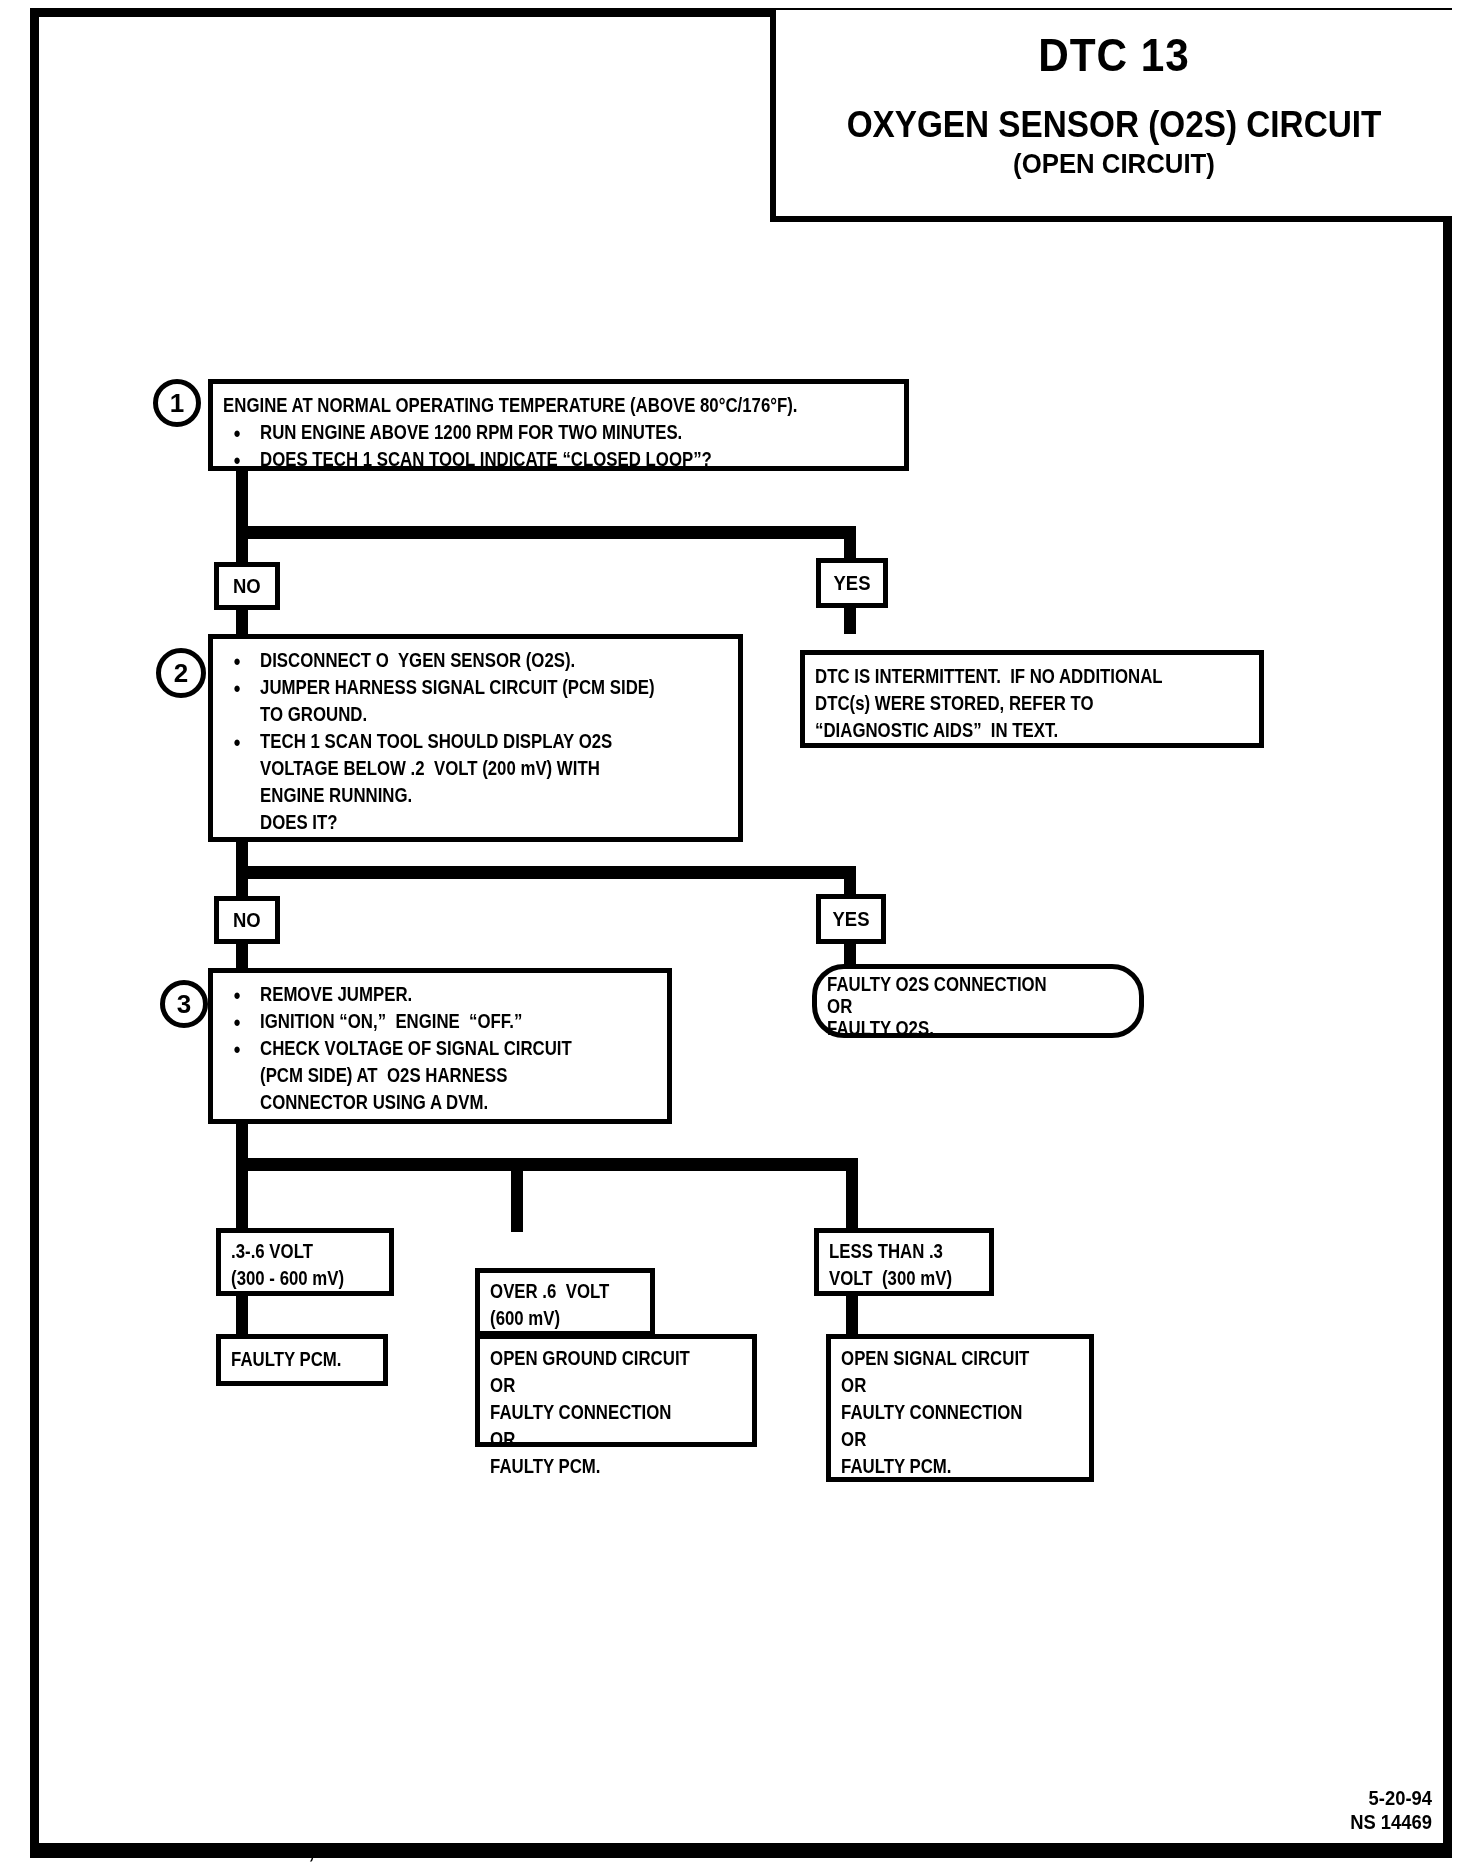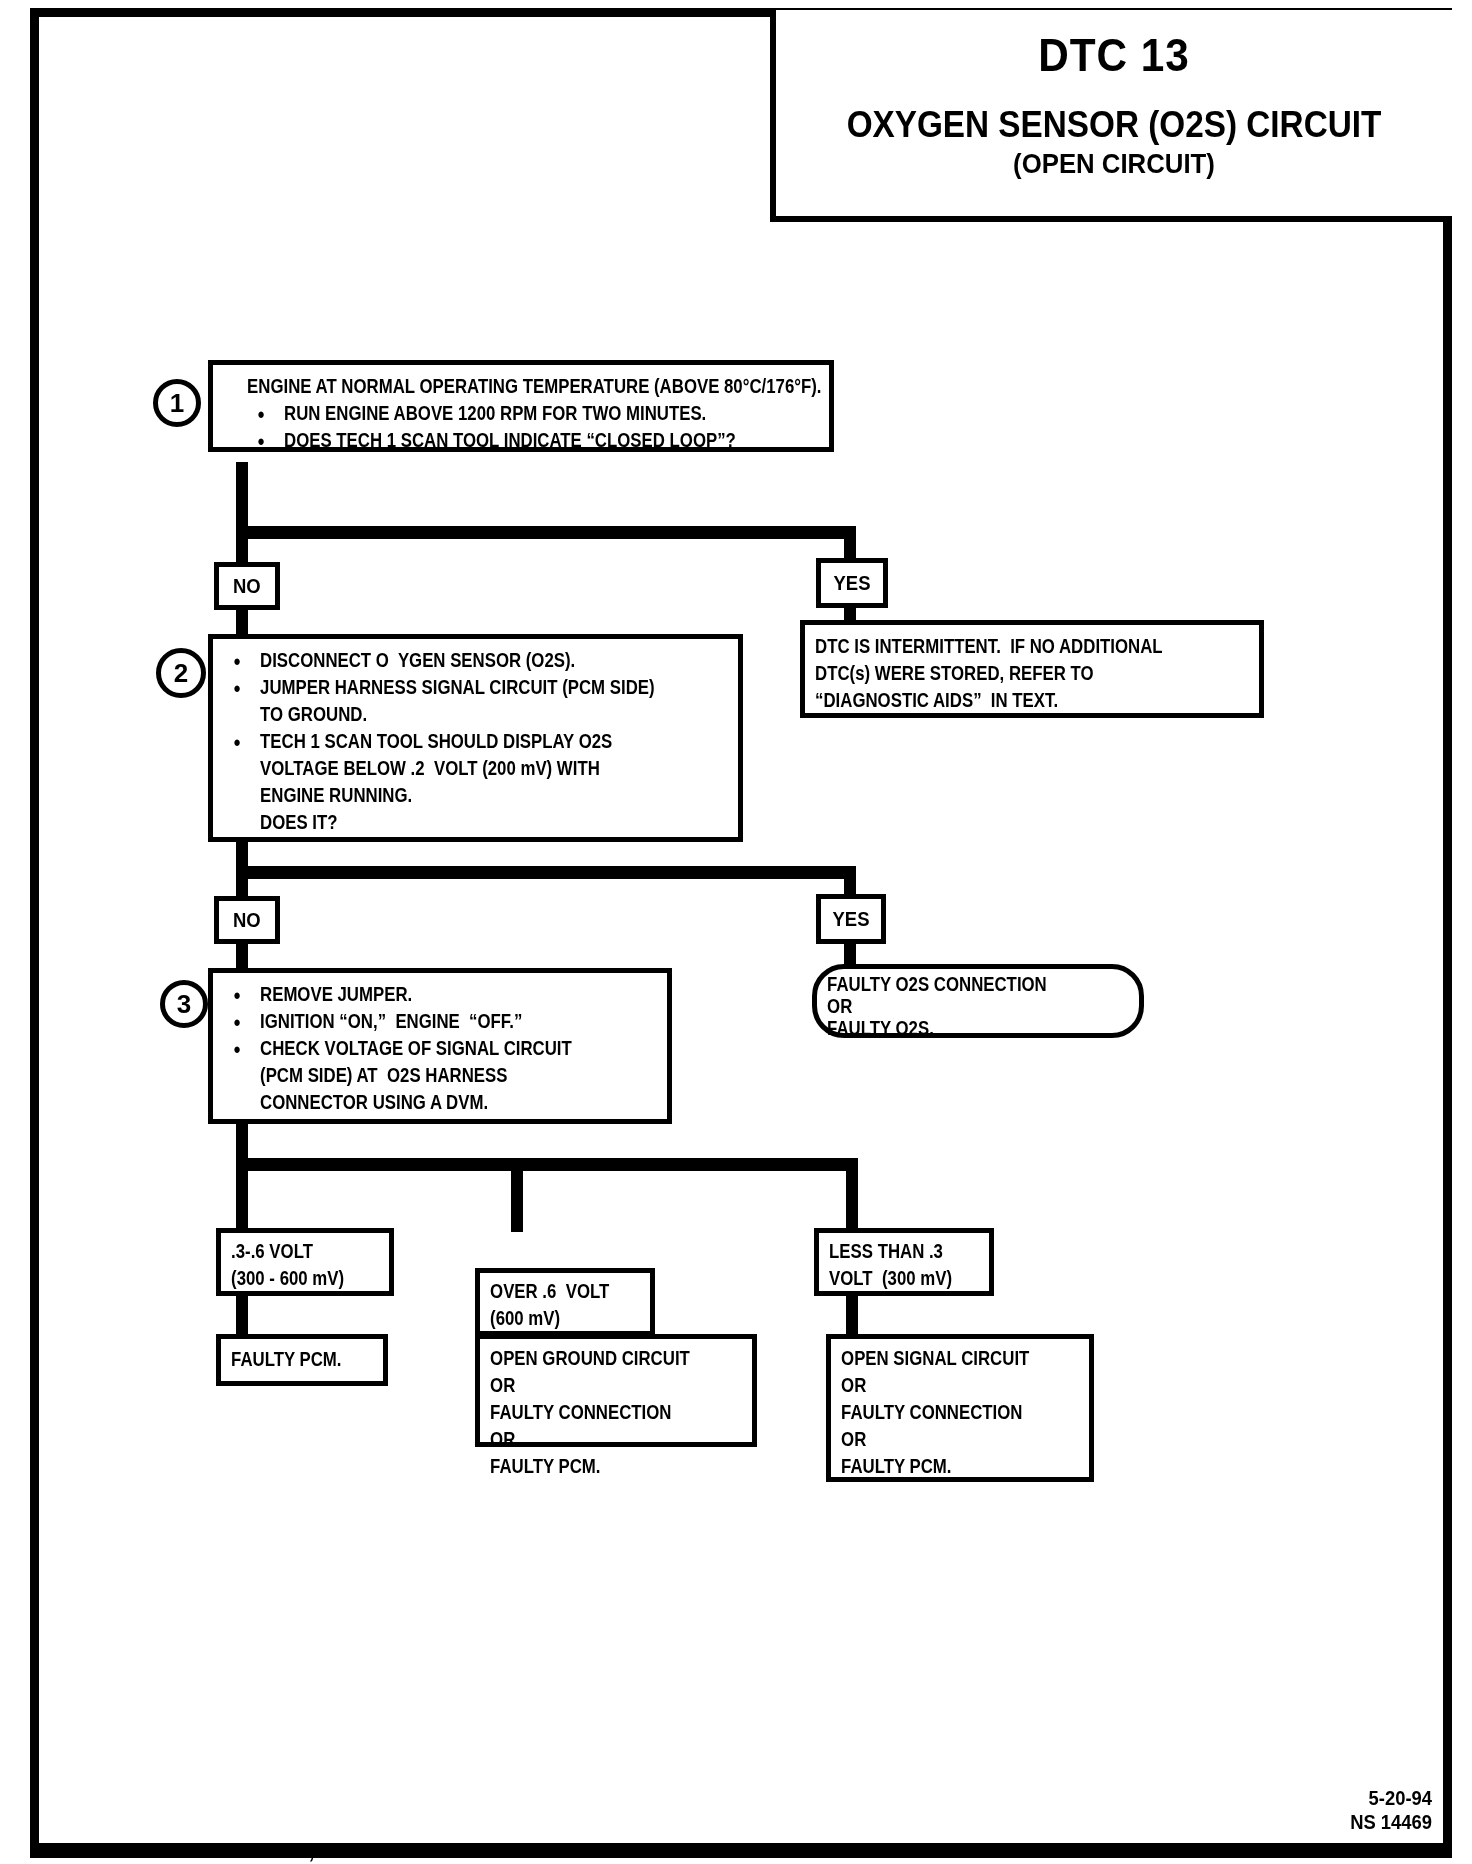--- a/index.html
+++ b/index.html
@@ -55,21 +55,21 @@
 <div class="abs v" style="left:236px;top:1158px;height:74px;"></div>
 <div class="abs v" style="left:511px;top:1158px;height:74px;"></div>
 <div class="abs v" style="left:846px;top:1158px;height:74px;"></div>
 <div class="abs v" style="left:236px;top:1292px;height:42px;"></div>
 <div class="abs v" style="left:511px;top:1292px;height:42px;"></div>
 <div class="abs v" style="left:846px;top:1292px;height:42px;"></div>
 
 <div class="abs circle" style="left:153px;top:379px;width:48px;height:48px;">
   <span>1</span>
 </div>
-<div class="abs node" style="left:208px;top:360px;width:626px;height:92px;padding-left:24px;">
+<div class="abs node" style="left:208px;top:379px;width:701px;height:92px;">
   <div class="txt">
     <div class="ln">ENGINE AT NORMAL OPERATING TEMPERATURE (ABOVE 80°C/176°F).</div>
     <div class="ln bul">RUN ENGINE ABOVE 1200 RPM FOR TWO MINUTES.</div>
     <div class="ln bul">DOES TECH 1 SCAN TOOL INDICATE “CLOSED LOOP”?</div>
   </div>
 </div>
 
 <div class="abs label-box" style="left:214px;top:562px;width:66px;height:48px;">
   <span>NO</span>
 </div>
@@ -85,21 +85,21 @@
     <div class="ln bul">DISCONNECT O  YGEN SENSOR (O2S).</div>
     <div class="ln bul">JUMPER HARNESS SIGNAL CIRCUIT (PCM SIDE)</div>
     <div class="ln cont">TO GROUND.</div>
     <div class="ln bul">TECH 1 SCAN TOOL SHOULD DISPLAY O2S</div>
     <div class="ln cont">VOLTAGE BELOW .2  VOLT (200 mV) WITH</div>
     <div class="ln cont">ENGINE RUNNING.</div>
     <div class="ln cont">DOES IT?</div>
   </div>
 </div>
 
-<div class="abs node" style="left:800px;top:620px;width:464px;height:98px;">
+<div class="abs node" style="left:800px;top:650px;width:464px;height:98px;">
   <div class="txt">
     <div class="ln">DTC IS INTERMITTENT.  IF NO ADDITIONAL</div>
     <div class="ln">DTC(s) WERE STORED, REFER TO</div>
     <div class="ln">“DIAGNOSTIC AIDS”  IN TEXT.</div>
   </div>
 </div>
 
 <div class="abs label-box" style="left:214px;top:896px;width:66px;height:48px;">
   <span>NO</span>
 </div>

